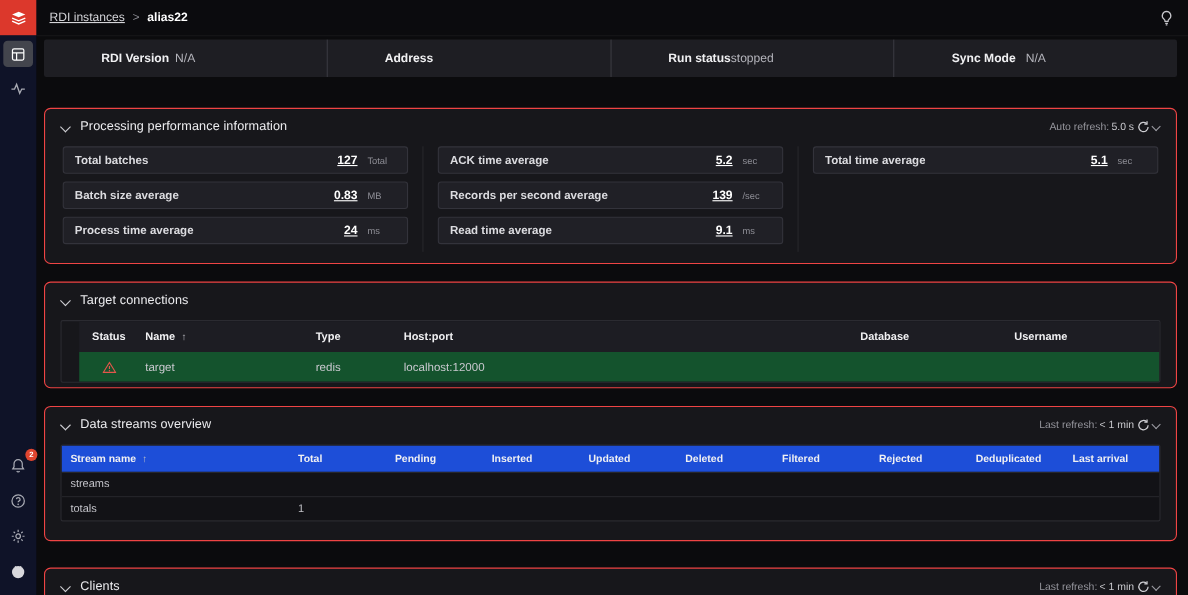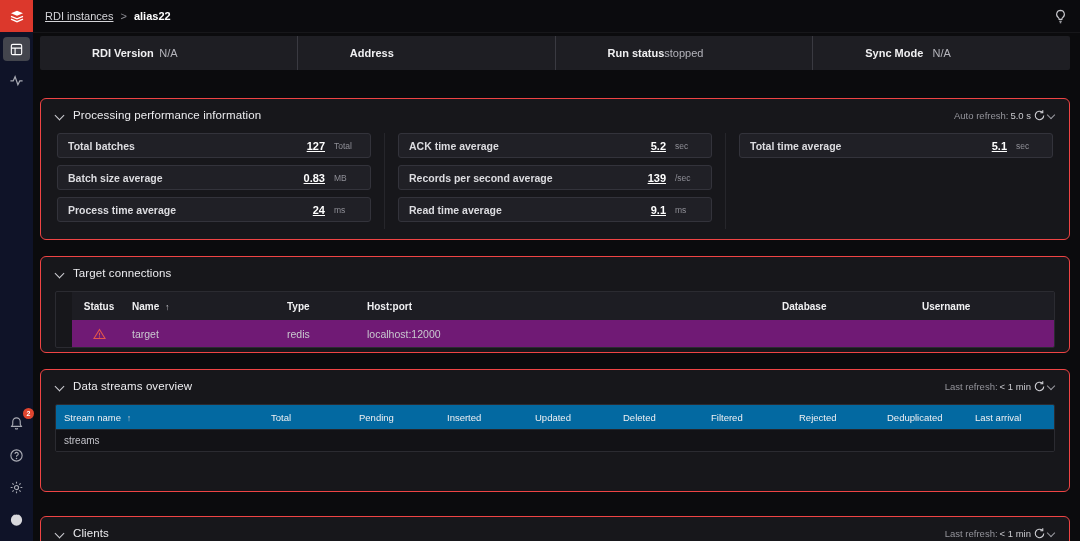--- a/index.html
+++ b/index.html
@@ -48,28 +48,28 @@
   .perf-col{flex:1;min-width:0;}
   .perf-col + .perf-col{border-left:1px solid #26262b;padding-left:13px;margin-left:13px;}
   .metric{height:25px;display:flex;align-items:center;background:#202026;border:1px solid #33333b;border-radius:3px;padding:0 8px 0 10px;margin-bottom:7px;}
   .metric-label{font-size:10.5px;font-weight:600;color:#dcdce0;white-space:nowrap;overflow:hidden;}
   .metric-value{margin-left:auto;font-size:11px;font-weight:bold;color:#ffffff;text-decoration:underline;cursor:pointer;}
   .metric-unit{width:28px;margin-left:9px;font-size:8.5px;color:#8f8f97;flex:none;}
   
   .tc-table{margin:2px 14px 12px 14px;border:1px solid #2b2b31;border-radius:2px;overflow:hidden;padding-left:16px;}
   .tc-head,.tc-row{display:grid;grid-template-columns:54px 155px 80px 415px 140px 1fr;align-items:center;}
   .tc-head{background:#1d1d23;height:28px;font-size:10px;font-weight:bold;color:#f0f0f2;}
-  .tc-row{background:#701a75;height:27px;font-size:10.5px;color:#c9c9cf;cursor:pointer;}
+  .tc-row{background:#14532d;height:27px;font-size:10.5px;color:#c9c9cf;cursor:pointer;}
   .tc-cell{padding:0 6px;white-space:nowrap;}
   .tc-status{display:flex;justify-content:center;align-items:center;}
   .sort-arrow{font-size:9px;color:#c0c0c6;margin-left:3px;}
   
   .ds-table{margin:2px 14px 10px 14px;border:1px solid #2b2b31;border-radius:2px;overflow:hidden;}
   .ds-head,.ds-row{display:grid;grid-template-columns:207px repeat(8,88px) 1fr;align-items:center;}
-  .ds-head{background:#0369a1;height:24px;font-size:9.5px;font-weight:normal;color:#f0f0f2;}
+  .ds-head{background:#1d4ed8;height:24px;font-size:9.5px;font-weight:bold;color:#f0f0f2;}
   .ds-row{background:#121216;height:22px;font-size:10px;color:#c3c3c9;border-top:1px solid #26262b;cursor:pointer;}
   .ds-cell{padding:0 8px;white-space:nowrap;overflow:hidden;}
   svg{display:block;}
 </style>
 </head>
 <body>
 
 <div class="sidebar">
   <div class="logo">
     <span>
@@ -296,20 +296,32 @@
       <span class="ds-cell"></span>
       <span class="ds-cell"></span>
       <span class="ds-cell"></span>
       <span class="ds-cell"></span>
       <span class="ds-cell"></span>
       <span class="ds-cell"></span>
       <span class="ds-cell"></span>
       <span class="ds-cell"></span>
       <span class="ds-cell"></span>
     </div>
+    <div class="ds-row">
+      <span class="ds-cell">totals</span>
+      <span class="ds-cell">1</span>
+      <span class="ds-cell"></span>
+      <span class="ds-cell"></span>
+      <span class="ds-cell"></span>
+      <span class="ds-cell"></span>
+      <span class="ds-cell"></span>
+      <span class="ds-cell"></span>
+      <span class="ds-cell"></span>
+      <span class="ds-cell"></span>
+    </div>
   </div>
 </div>
 
 <div class="panel" style="top:504px;height:60px;">
   <div class="panel-head">
     <span class="chev"></span>
     <span class="panel-title">Clients</span>
     <span class="head-right">
       <span class="refresh-label">Last refresh:</span>
       <span class="refresh-value">&lt; 1 min</span>

